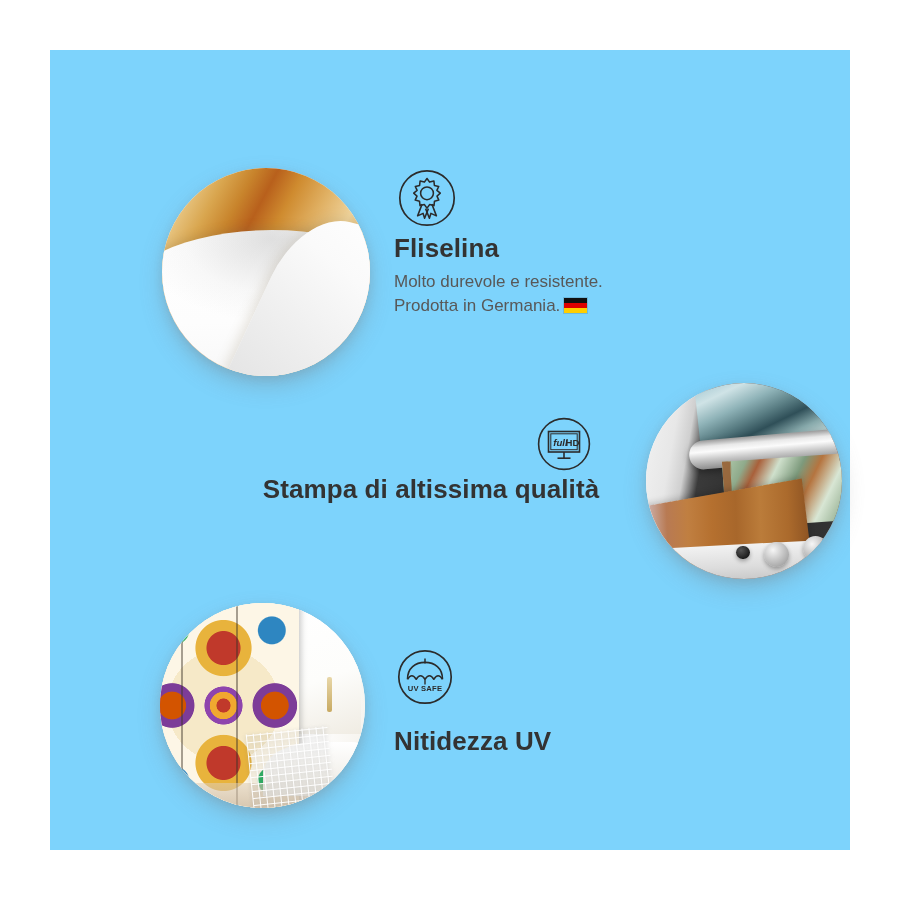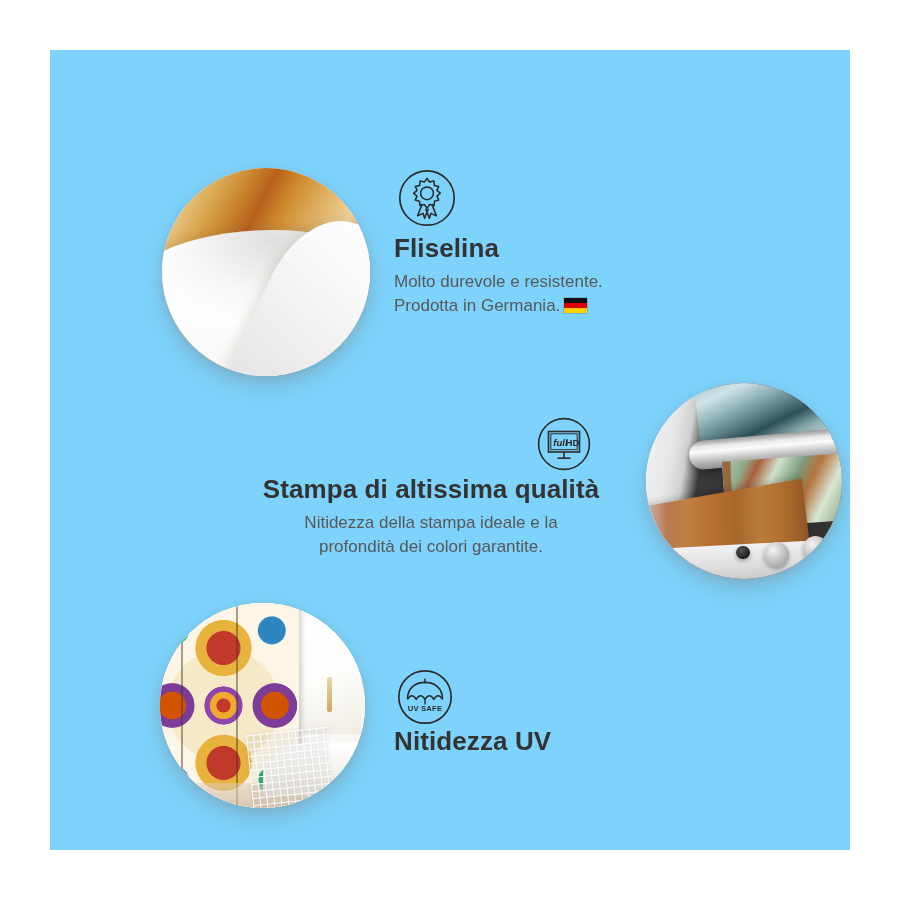--- a/index.html
+++ b/index.html
@@ -223,21 +223,21 @@
   }
 
   
   #block-fliselina { left: 344px; top: 183px; width: 420px; }
   #icon-fliselina  { left: 348px; top: 119px; }
 
   #block-print { left: 210px; top: 424px; width: 342px; }
   #icon-print  { left: 487px; top: 367px; }
 
   #block-uv { left: 344px; top: 676px; width: 430px; }
-  #icon-uv  { left: 347px; top: 619px; text-decoration: underline; }
+  #icon-uv  { left: 347px; top: 599px; text-decoration: underline; }
 </style>
 </head>
 <body>
 
 <div class="page">
   <div class="panel">
 
     <div class="photo photo-wallpaper">
       <div class="inner">
         <div class="pw-top"></div>
@@ -298,22 +298,20 @@
         <rect x="13.8" y="16.8" width="26.4" height="15.9" fill="none" stroke="#2b2b2b" stroke-width="1"></rect>
         <line x1="27" y1="35" x2="27" y2="41" stroke="#2b2b2b" stroke-width="1.6"></line>
         <line x1="20.5" y1="41.2" x2="33.5" y2="41.2" stroke="#2b2b2b" stroke-width="1.6"></line>
         <text x="16.2" y="29.3" font-family="'Liberation Sans',sans-serif" font-size="9.6" font-style="italic" font-weight="700" fill="#2b2b2b">full</text>
         <text x="28.6" y="29.3" font-family="'Liberation Sans',sans-serif" font-size="9.6" font-weight="700" fill="#2b2b2b">HD</text>
       </svg>
     </div>
 
     <div class="block block-right" id="block-print">
       <h2 class="title">Stampa di altissima qualità</h2>
-      <p class="desc">Nitidezza della stampa ideale e la
-profondità dei colori garantite.</p>
     </div>
 
     <div class="feat-icon" id="icon-uv">
       <svg width="56" height="56" viewBox="0 0 56 56">
         <circle cx="28" cy="28" r="26.2" fill="none" stroke="#2b2b2b" stroke-width="1.7"></circle>
         <line x1="28" y1="9.5" x2="28" y2="14.5" stroke="#2b2b2b" stroke-width="1.5"></line>
         <path d="M10.5 30.2 C10.5 18.9 18.3 13.4 28 13.4 C37.7 13.4 45.5 18.9 45.5 30.2" fill="none" stroke="#2b2b2b" stroke-width="1.6"></path>
         <path d="M10.5 30.2 C13.4 25.6 16.3 25.6 19.2 30.2 C22.1 25.6 25 25.6 28 30.2 C31 25.6 33.9 25.6 36.8 30.2 C39.7 25.6 42.6 25.6 45.5 30.2" fill="none" stroke="#2b2b2b" stroke-width="1.6" stroke-linejoin="round"></path>
         <line x1="28" y1="30.2" x2="28" y2="35.5" stroke="#2b2b2b" stroke-width="1.4"></line>
         <text x="28" y="42.4" text-anchor="middle" font-family="'Liberation Sans',sans-serif" font-size="7.6" font-weight="700" letter-spacing="0.2" fill="#2b2b2b">UV SAFE</text>

